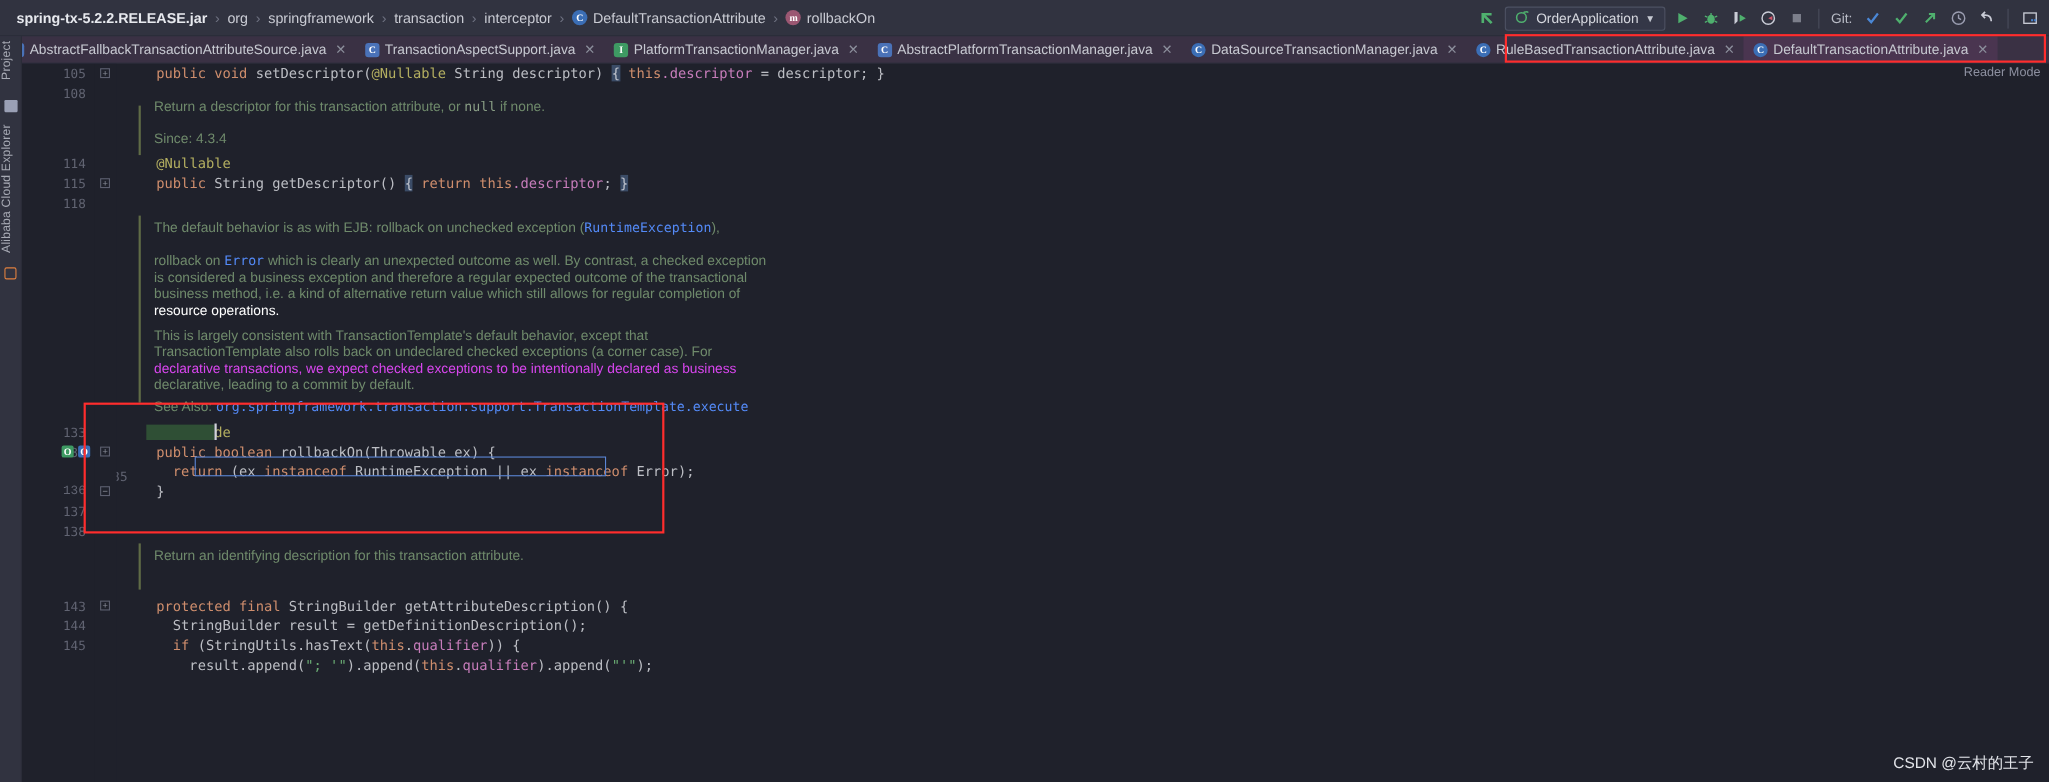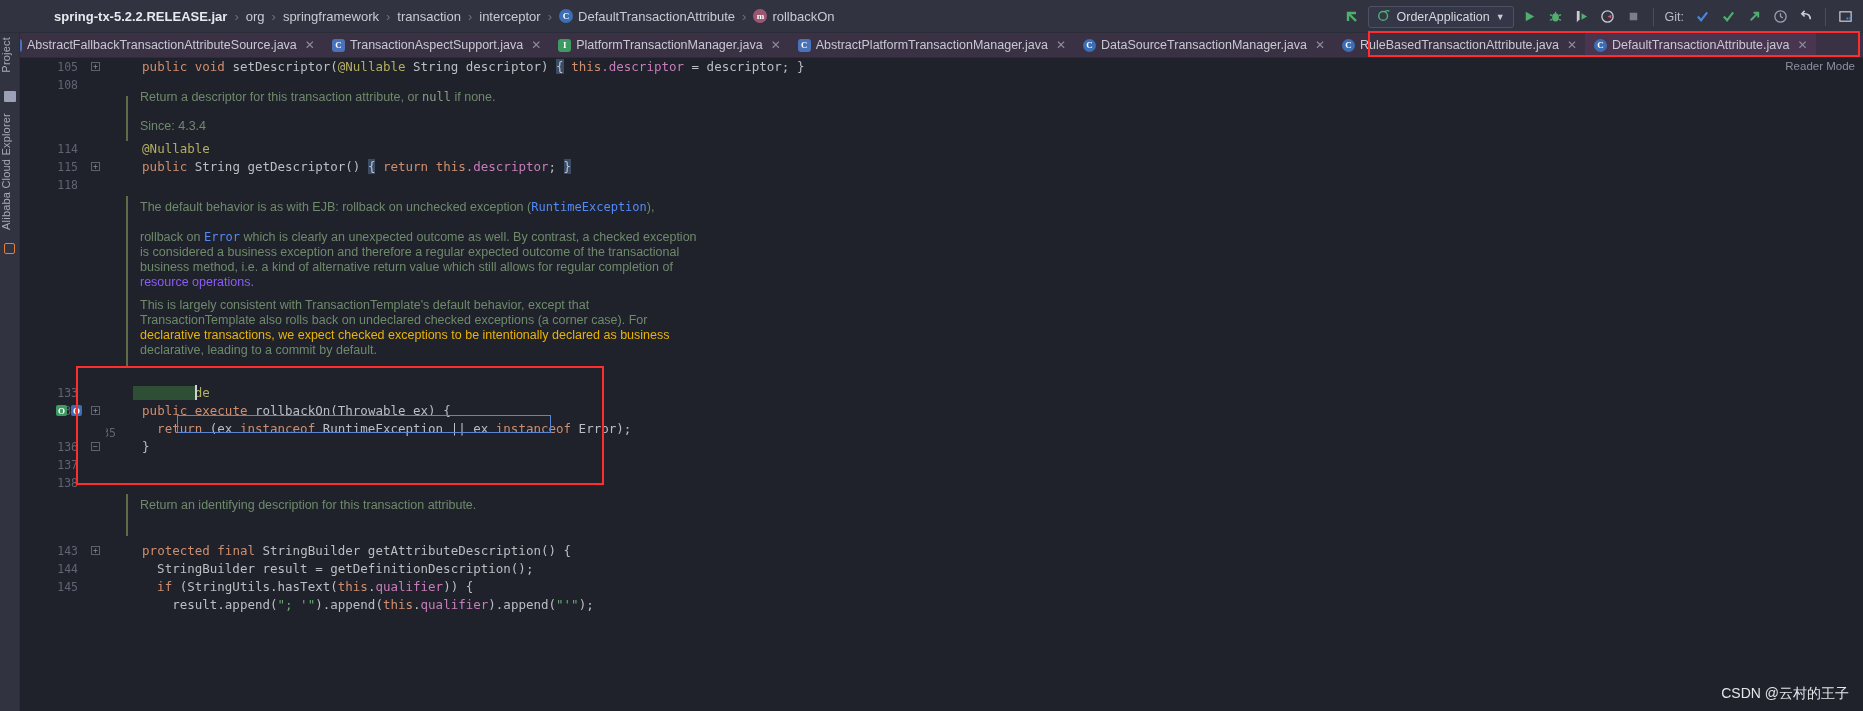--- a/index.html
+++ b/index.html
@@ -19,21 +19,21 @@
     display: flex;
     align-items: center;
     padding-left: 10px;
     border-bottom: 1px solid #2a2c38;
   }
   .crumb-row { display: flex; align-items: center; gap: 0; }
   .crumb {
     font-size: 13px; color: #c9cbd3; padding: 0 5px;
     white-space: nowrap; display: flex; align-items: center; gap: 5px;
   }
-  .crumb.first { font-weight: bold; color: #e7e9ee; margin-left: 39px; }
+  .crumb.first { font-weight: bold; color: #e7e9ee; }
   .sep { color: #6e7180; font-size: 13px; padding: 0 2px; }
   .badge-ic {
     width: 14px; height: 14px; border-radius: 50%;
     display: inline-flex; align-items: center; justify-content: center;
     font-size: 9px; font-weight: bold; color: #fff;
     font-family: "Liberation Serif", serif;
   }
   .ic-class { background: #3b6eb5; }
   .ic-method { background: #9b5772; }
 
@@ -360,21 +360,21 @@
   <div class="editor">
     <div class="gutter" id="gutter">
         <div class="lnrow" style="top: 0px;">105</div>
         <div class="lnrow" style="top: 18px;">108</div>
         <div class="lnrow" style="top: 82px;">114</div>
         <div class="lnrow" style="top: 100px;">115</div>
         <div class="lnrow" style="top: 118px;">118</div>
         <div class="lnrow" style="top: 326px; text-align: right;">133</div>
         <div class="lnrow" style="top: 344px;">134</div>
         <div class="lnrow" style="top: 366px; margin-left: 38px;">135</div>
-        <div class="lnrow" style="top: 380px;">136</div>
+        <div class="lnrow" style="top: 380px; font-family: Liberation Mono, monospace;">136</div>
         <div class="lnrow" style="top: 398px;">137</div>
         <div class="lnrow" style="top: 416px;">138</div>
         <div class="lnrow" style="top: 484px;">143</div>
         <div class="lnrow" style="top: 502px;">144</div>
         <div class="lnrow" style="top: 520px;">145</div>
       </div>
     <div class="gutter2" id="gutter2">
         <div class="foldmark" style="top: 4px; left: 5px;">+</div>
         <div class="foldmark" style="top: 104px; left: 5px;">+</div>
         <div class="foldmark" style="top: 348px; left: 5px;">+</div>
@@ -384,42 +384,43 @@
         <div class="foldmark" style="top: 488px; left: 5px;">+</div>
       </div>
     <div class="codearea" id="codearea">
         <div style="position: absolute; left: 27px; top: 328px; width: 62px; height: 14px; background: rgb(47, 79, 53); z-index: 1;"></div>
         <div class="cline" style="top: 0px; left: 36.08px;"><span class="kw">public </span><span class="kw">void </span><span class="fn">setDescriptor</span><span class="punct">(</span><span class="anno">@Nullable </span><span class="type">String</span><span class="plain"> descriptor</span><span class="punct">) </span><span class="selbr">{</span><span class="plain"> </span><span class="kw">this</span><span class="fld">.descriptor</span><span class="plain"> = descriptor; </span><span class="plain">}</span></div>
         <div class="cline" style="top: 18px; left: 6px;"></div>
         <div class="cline" style="top: 82px; left: 36.08px;"><span class="anno">@Nullable</span></div>
         <div class="cline" style="top: 100px; left: 36.08px;"><span class="kw">public </span><span class="type">String </span><span class="fn">getDescriptor</span><span class="punct">() </span><span class="selbr">{</span><span class="plain"> </span><span class="kw">return </span><span class="kw">this</span><span class="fld">.descriptor</span><span class="plain">; </span><span class="selbr">}</span></div>
         <div class="cline" style="top: 118px; left: 6px;"></div>
         <div class="cline" style="top: 326px; left: 36.08px;"><span class="anno">@Override</span></div>
-        <div class="cline" style="top: 344px; left: 36.08px;"><span class="kw">public </span><span class="kw">execute </span><span class="fn">rollbackOn</span><span class="punct">(</span><span class="type">Throwable</span><span class="plain"> ex</span><span class="punct">) {</span></div>
+        <div class="cline" style="top: 344px; left: 36.08px;"><span class="kw">public </span><span class="kw">boolean </span><span class="fn">rollbackOn</span><span class="punct">(</span><span class="type">Throwable</span><span class="plain"> ex</span><span class="punct">) {</span></div>
         <div class="cline" style="top: 362px; left: 51.12px;"><span class="kw">return </span><span class="plain">(ex </span><span class="kw">instanceof </span><span class="type">RuntimeException</span><span class="plain"> || </span><span class="plain">ex </span><span class="kw">instanceof </span><span class="type">Error</span><span class="plain">);</span></div>
         <div class="cline" style="top: 380px; left: 36.08px;"><span class="plain">}</span></div>
         <div class="cline" style="top: 398px; left: 6px;"></div>
         <div class="cline" style="top: 416px; left: 6px;"></div>
         <div class="cline" style="top: 484px; left: 36.08px;"><span class="kw">protected </span><span class="kw">final </span><span class="type">StringBuilder </span><span class="fn">getAttributeDescription</span><span class="punct">() {</span></div>
         <div class="cline" style="top: 502px; left: 51.12px;"><span class="type">StringBuilder</span><span class="plain"> result = </span><span class="fn">getDefinitionDescription</span><span class="punct">();</span></div>
         <div class="cline" style="top: 520px; left: 51.12px;"><span class="kw">if </span><span class="punct">(</span><span class="type">StringUtils</span><span class="punct">.</span><span class="fn">hasText</span><span class="punct">(</span><span class="kw">this</span><span class="punct">.</span><span class="fld">qualifier</span><span class="punct">)) {</span></div>
         <div class="cline" style="top: 538px; left: 66.16px;"><span class="plain">result</span><span class="punct">.</span><span class="fn">append</span><span class="punct">(</span><span class="str">"; '"</span><span class="punct">).</span><span class="fn">append</span><span class="punct">(</span><span class="kw">this</span><span class="punct">.</span><span class="fld">qualifier</span><span class="punct">).</span><span class="fn">append</span><span class="punct">(</span><span class="str">"'"</span><span class="punct">);</span></div>
         <div class="docbar" style="left: 20px; top: 38px; height: 45px;"></div>
         <div class="doc" style="left: 34px; top: 30px;"><span style="color: rgb(111, 138, 107);">Return a descriptor for this transaction attribute, or </span><span class="docmono" style="color: rgb(138, 159, 134);">null</span><span style="color: rgb(111, 138, 107);"> if none.</span></div>
         <div class="doc" style="left: 34px; top: 59px;"><span style="color: rgb(111, 138, 107);">Since: 4.3.4</span></div>
         <div class="docbar" style="left: 20px; top: 138px; height: 170px;"></div>
         <div class="doc" style="left: 34px; top: 140px;"><span style="color: rgb(111, 138, 107);">The default behavior is as with EJB: rollback on unchecked exception (</span><span class="link docmono">RuntimeException</span><span style="color: rgb(111, 138, 107);">),</span></div>
         <div class="doc" style="left: 34px; top: 170px;"><span style="color: rgb(111, 138, 107);">rollback on </span><span class="link docmono">Error</span><span style="color: rgb(111, 138, 107);"> which is clearly an unexpected outcome as well. By contrast, a checked exception</span></div>
         <div class="doc" style="left: 34px; top: 185px;"><span style="color: rgb(111, 138, 107);">is considered a business exception and therefore a regular expected outcome of the transactional</span></div>
         <div class="doc" style="left: 34px; top: 200px;"><span style="color: rgb(111, 138, 107);">business method, i.e. a kind of alternative return value which still allows for regular completion of</span></div>
-        <div class="doc" style="left: 34px; top: 215px;"><span style="color: #8b5cf6;">resource operations.</span></div>
+        <div class="doc" style="left: 34px; top: 215px;"><span style="color: #ffffff;">resource operations.</span></div>
         <div class="doc" style="left: 34px; top: 238px;"><span style="color: rgb(111, 138, 107);">This is largely consistent with TransactionTemplate's default behavior, except that</span></div>
         <div class="doc" style="left: 34px; top: 253px;"><span style="color: rgb(111, 138, 107);">TransactionTemplate also rolls back on undeclared checked exceptions (a corner case). For</span></div>
-        <div class="doc" style="left: 34px; top: 268px;"><span style="color: #eab308;">declarative transactions, we expect checked exceptions to be intentionally declared as business</span></div>
+        <div class="doc" style="left: 34px; top: 268px;"><span style="color: #d946ef;">declarative transactions, we expect checked exceptions to be intentionally declared as business</span></div>
         <div class="doc" style="left: 34px; top: 283px;"><span style="color: rgb(111, 138, 107);">declarative, leading to a commit by default.</span></div>
+        <div class="doc" style="left: 34px; top: 303px;"><span style="color: rgb(111, 138, 107);">See Also: </span><span class="link docmono">org.springframework.transaction.support.TransactionTemplate.execute</span></div>
         <div class="docbar" style="left: 20px; top: 436px; height: 42px;"></div>
         <div class="doc" style="left: 34px; top: 438px;"><span style="color: rgb(111, 138, 107);">Return an identifying description for this transaction attribute.</span></div>
         <div class="caret" style="left: 89px; top: 327px;"></div>
       </div>
   </div>
 
   <div class="reader-mode">Reader Mode</div>
 
   <div class="redbox" id="redbox-code" style="left: 76px; top: 366px; width: 528px; height: 119px;"></div>
   <div class="redbox" id="redbox-tab" style="left: 1368px; top: 31px; width: 492px; height: 26px;"></div>

